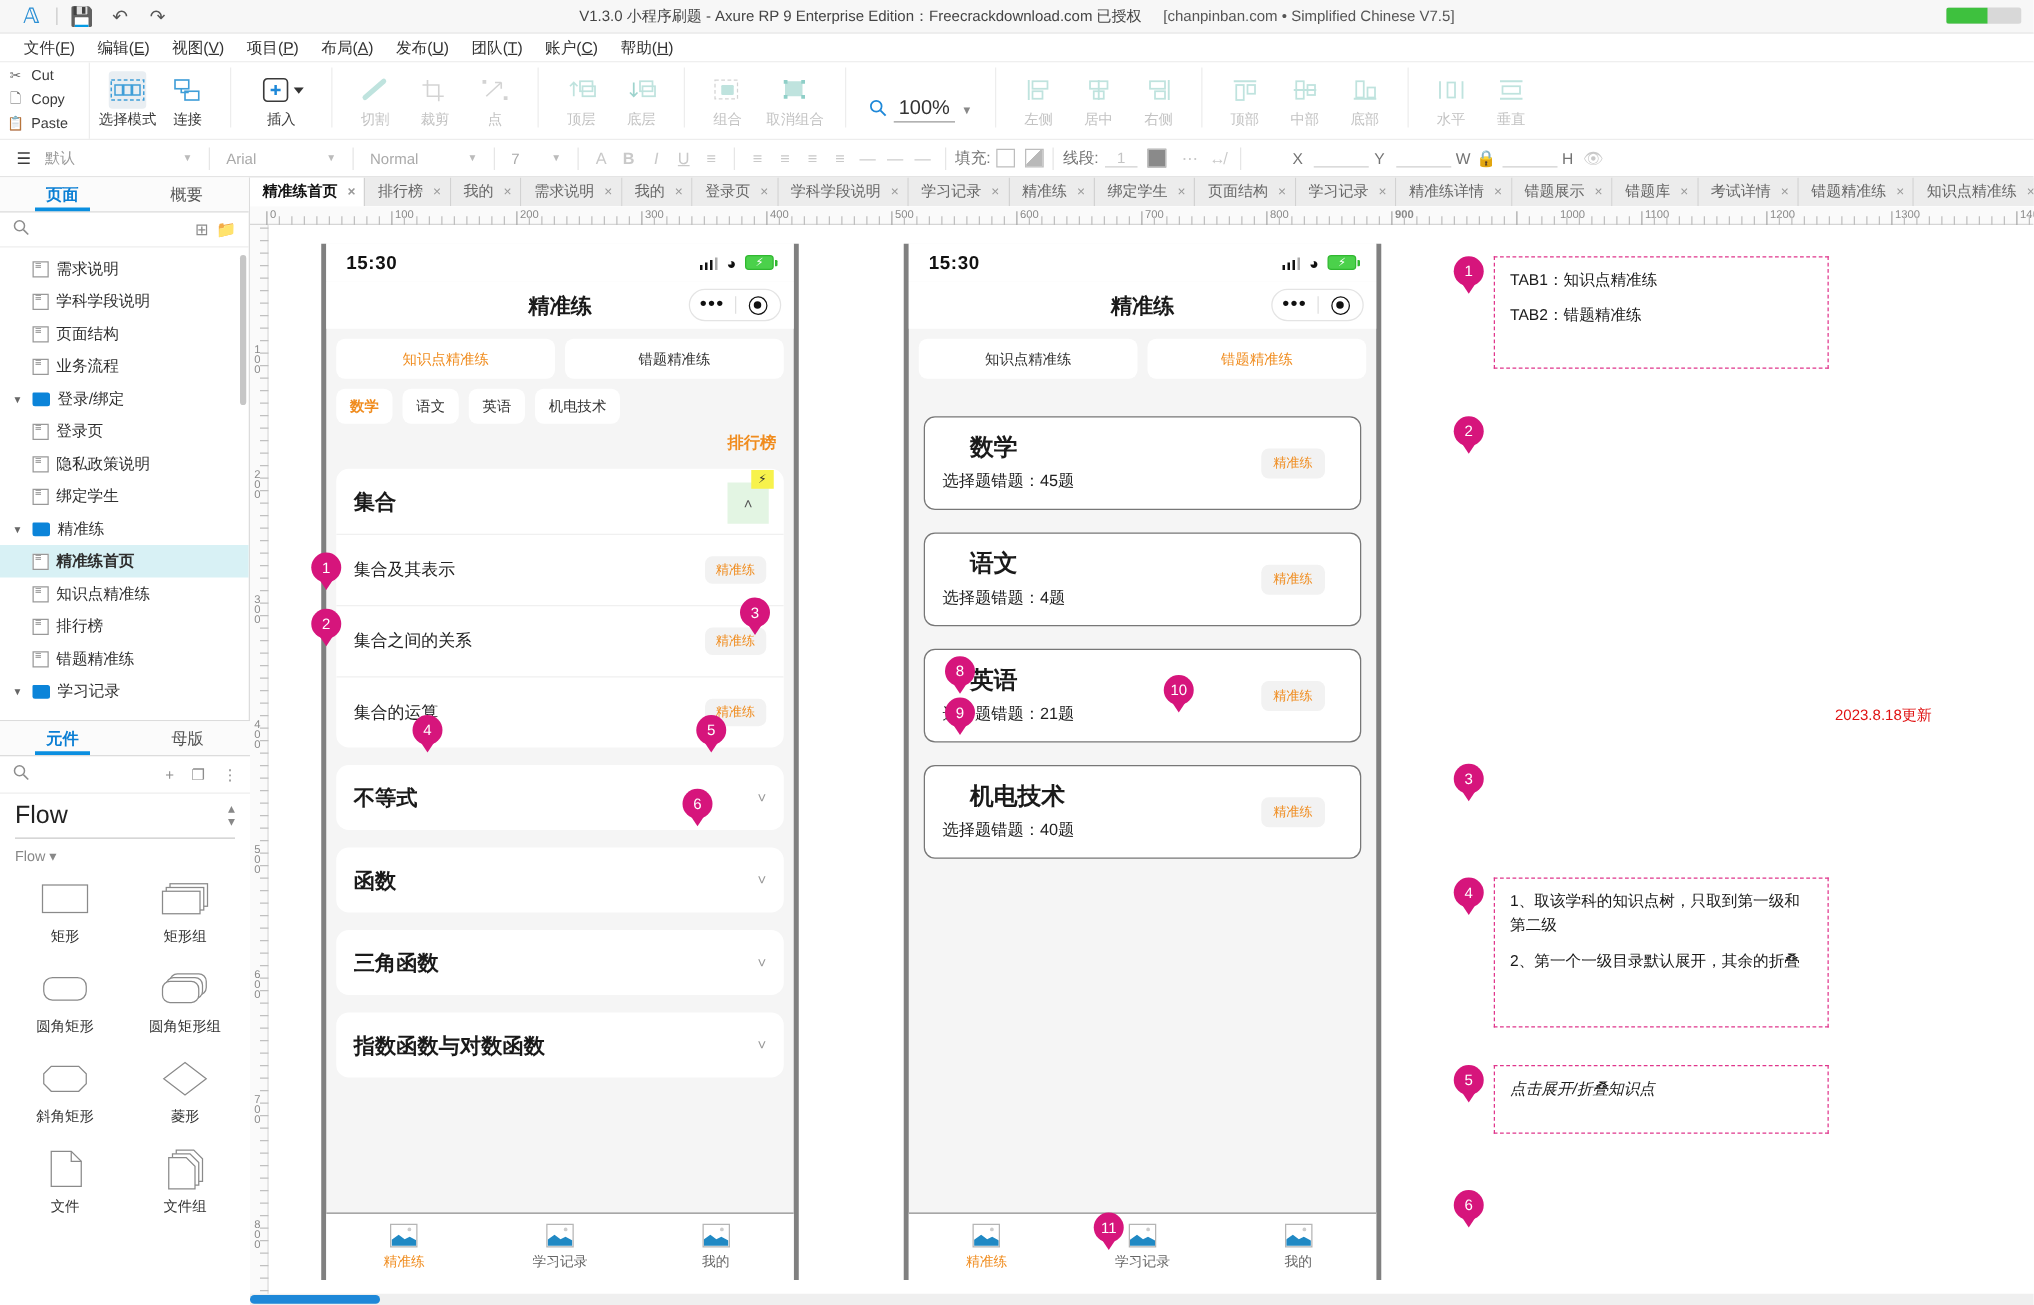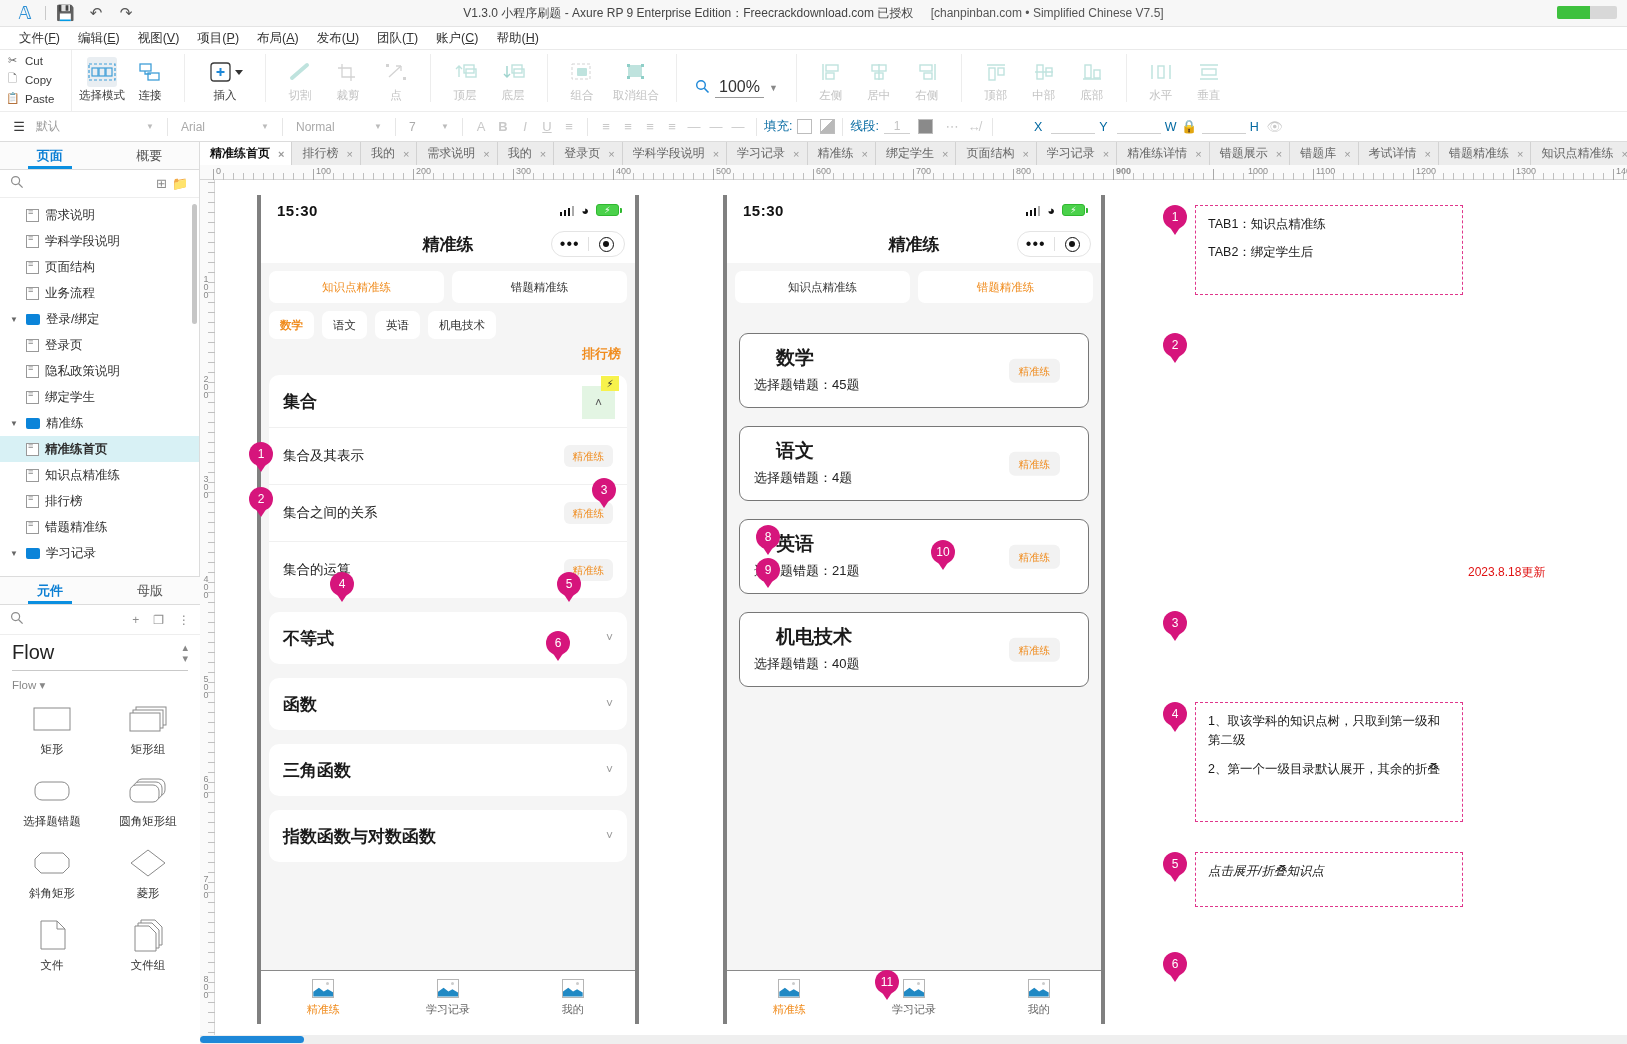--- a/index.html
+++ b/index.html
@@ -85,21 +85,21 @@
   }
   .fsel {
     display: flex; align-items: center; justify-content: space-between;
     height: 20px; font-size: 12px; color: #aaa; padding: 0 6px;
   }
   .fsel.first { color: #9a9a9a; width: 130px; }
   .fsel .arr { font-size: 8px; color: #bbb; }
   .fsep { width: 1px; height: 18px; background: #e6e6e6; margin: 0 7px; }
   .fbtn { width: 22px; text-align: center; font-size: 13px; color: #c9c9c9; }
   .fbtn.dark { color: #3a3a3a; }
-  .flabel { font-size: 12.5px; color: #0369a1; margin-right: 5px; }
+  .flabel { font-size: 12.5px; color: #737373; margin-right: 5px; }
   .swatch { width: 15px; height: 15px; border: 1px solid #bdbdbd; background: #fff; }
   .swatch.grey { background: linear-gradient(135deg,#fff 0 45%, #b9b9b9 45% 100%); }
   .swatch.solid { background: #8a8a8a; }
   .numfield { width: 26px; border-bottom: 1px solid #cfcfcf; text-align: center; font-size: 12px; color: #c4c4c4; }
   .geofield { width: 44px; border-bottom: 1px solid #cfcfcf; height: 15px; margin: 0 4px; }
   .lockico { color: #1e88d8; font-size: 13px; }
 
   
   .tabstrip {
     position: absolute; top: 142px; left: 200px; width: 1427px; height: 23px;
@@ -822,21 +822,21 @@
               </svg>
             </span>
           <span class="nm">矩形组</span>
         </div>
         <div class="libcell">
           <span class="shp">
               <svg width="42" height="30">
                 <rect x="4" y="6" width="34" height="18" rx="7" fill="none" stroke="#8a8a8a"></rect>
               </svg>
             </span>
-          <span class="nm">选择题错题</span>
+          <span class="nm">圆角矩形</span>
         </div>
         <div class="libcell">
           <span class="shp">
               <svg width="42" height="30">
                 <rect x="9" y="3" width="29" height="17" rx="6" fill="none" stroke="#8a8a8a"></rect>
                 <rect x="6" y="6" width="29" height="17" rx="6" fill="#fff" stroke="#8a8a8a"></rect>
                 <rect x="3" y="9" width="29" height="17" rx="6" fill="#fff" stroke="#8a8a8a"></rect>
               </svg>
             </span>
           <span class="nm">圆角矩形组</span>
@@ -1418,21 +1418,21 @@
       <div class="pin" style="left:660px; top:790px;">
           <div class="bubble">11</div>
         </div>
 
       <div class="anngroup" style="left:948px; top:25px; width:300px;">
         <div class="pin" style="position:relative; left:0; top:0;">
             <div class="bubble">1</div>
           </div>
         <div class="annbox" style="width:292px; height:90px;">
           <p>TAB1：知识点精准练</p>
-          <p>TAB2：绑定学生后</p>
+          <p>TAB2：错题精准练</p>
         </div>
       </div>
 
       <div class="anngroup" style="left:948px; top:153px; width:300px;">
         <div class="pin" style="position:relative; left:0; top:0;">
             <div class="bubble">2</div>
           </div>
       </div>
 
       <div class="anngroup" style="left:948px; top:431px; width:300px;">

